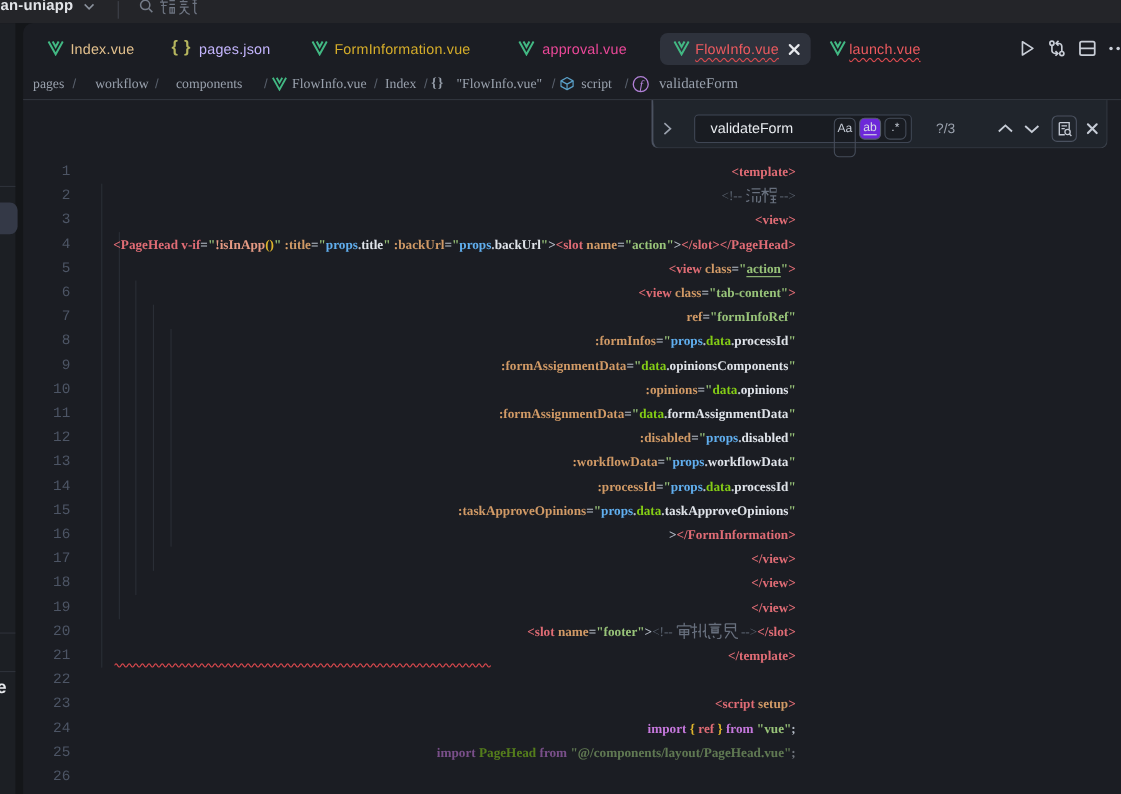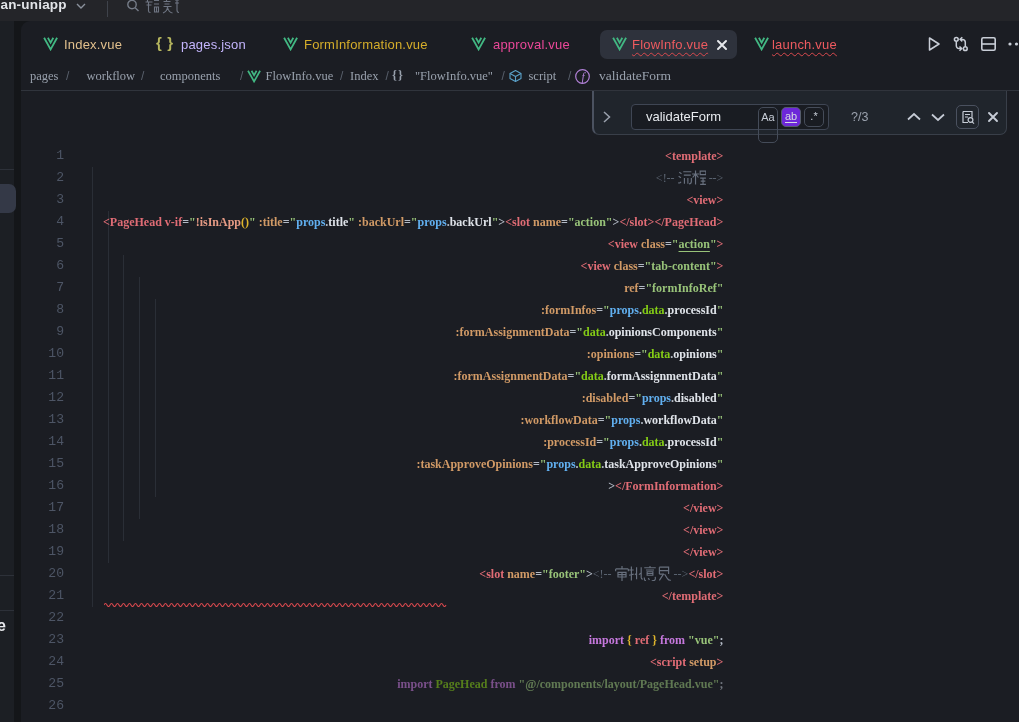--- a/index.html
+++ b/index.html
@@ -280,16 +280,16 @@
             <path d="M1 10 c0 2 .5 2.8 1.5 2.8 M4.5 10.5 l1 1.5 M10.5 9.5 c.5 2.5 0 3.3 -3 3.3"></path>
           </g>
         </svg><svg class="cjk" width="14" height="15" viewBox="0 0 12 13">
           <g stroke="#68707e" stroke-width="1" fill="none">
             <path d="M2 1 h8 v6 M2 1 v6 M2 4 h8 M2 7 l4 0"></path>
             <path d="M5.5 7 L2 12.5 M6.5 7 l2.5 4 c.8 1.2 2 1.5 3 1.3"></path>
           </g>
         </svg> --&gt;</span><span class="t">&lt;/slot&gt;</span></div>
 <div><span class="t">&lt;/template&gt;</span></div>
 <div> </div>
+<div><span class="t">&lt;script</span> <span class="a">setup</span><span class="t">&gt;</span></div>
 <div><span class="k">import</span> <span class="g">{</span> <span class="t">ref</span> <span class="g">}</span> <span class="k">from</span> <span class="s">"vue"</span><span class="p">;</span></div>
-<div><span class="t">&lt;script</span> <span class="a">setup</span><span class="t">&gt;</span></div>
 <div style="opacity:0.55;"><span class="k">import</span> <span class="y">PageHead</span> <span class="k">from</span> <span class="s">"@/components/layout/PageHead.vue"</span><span class="p">;</span></div>
 </div>
 
 </body></html>

